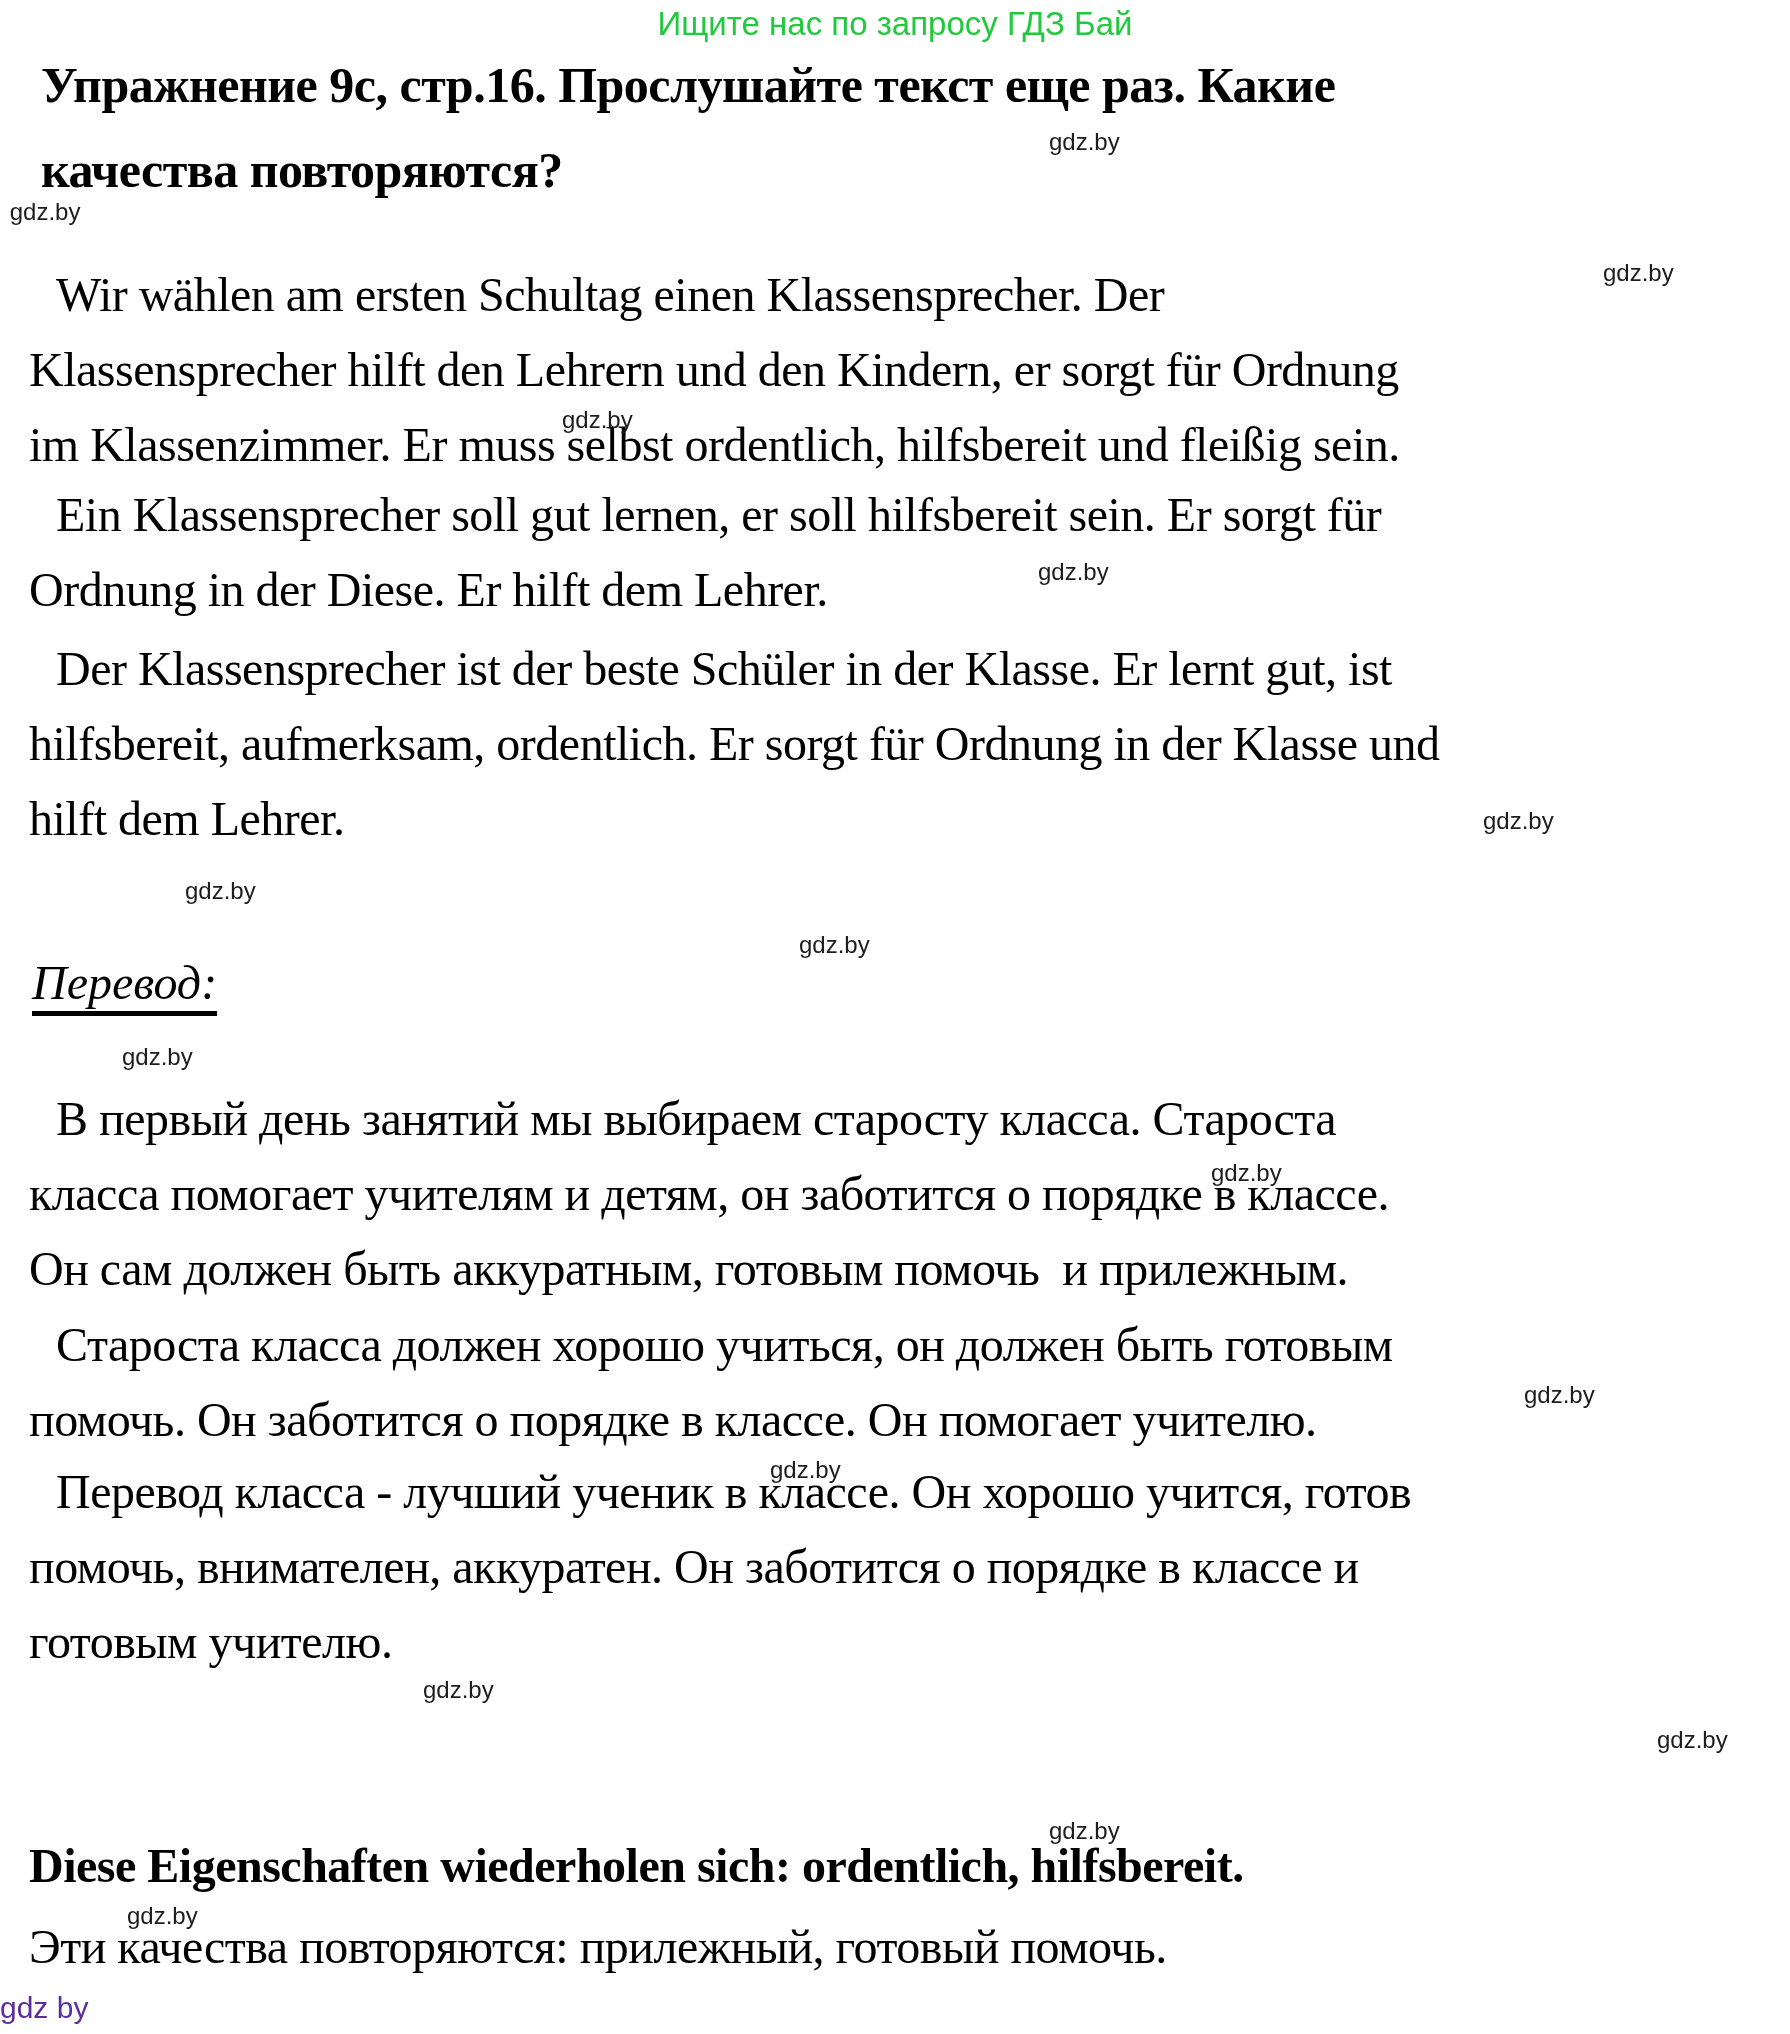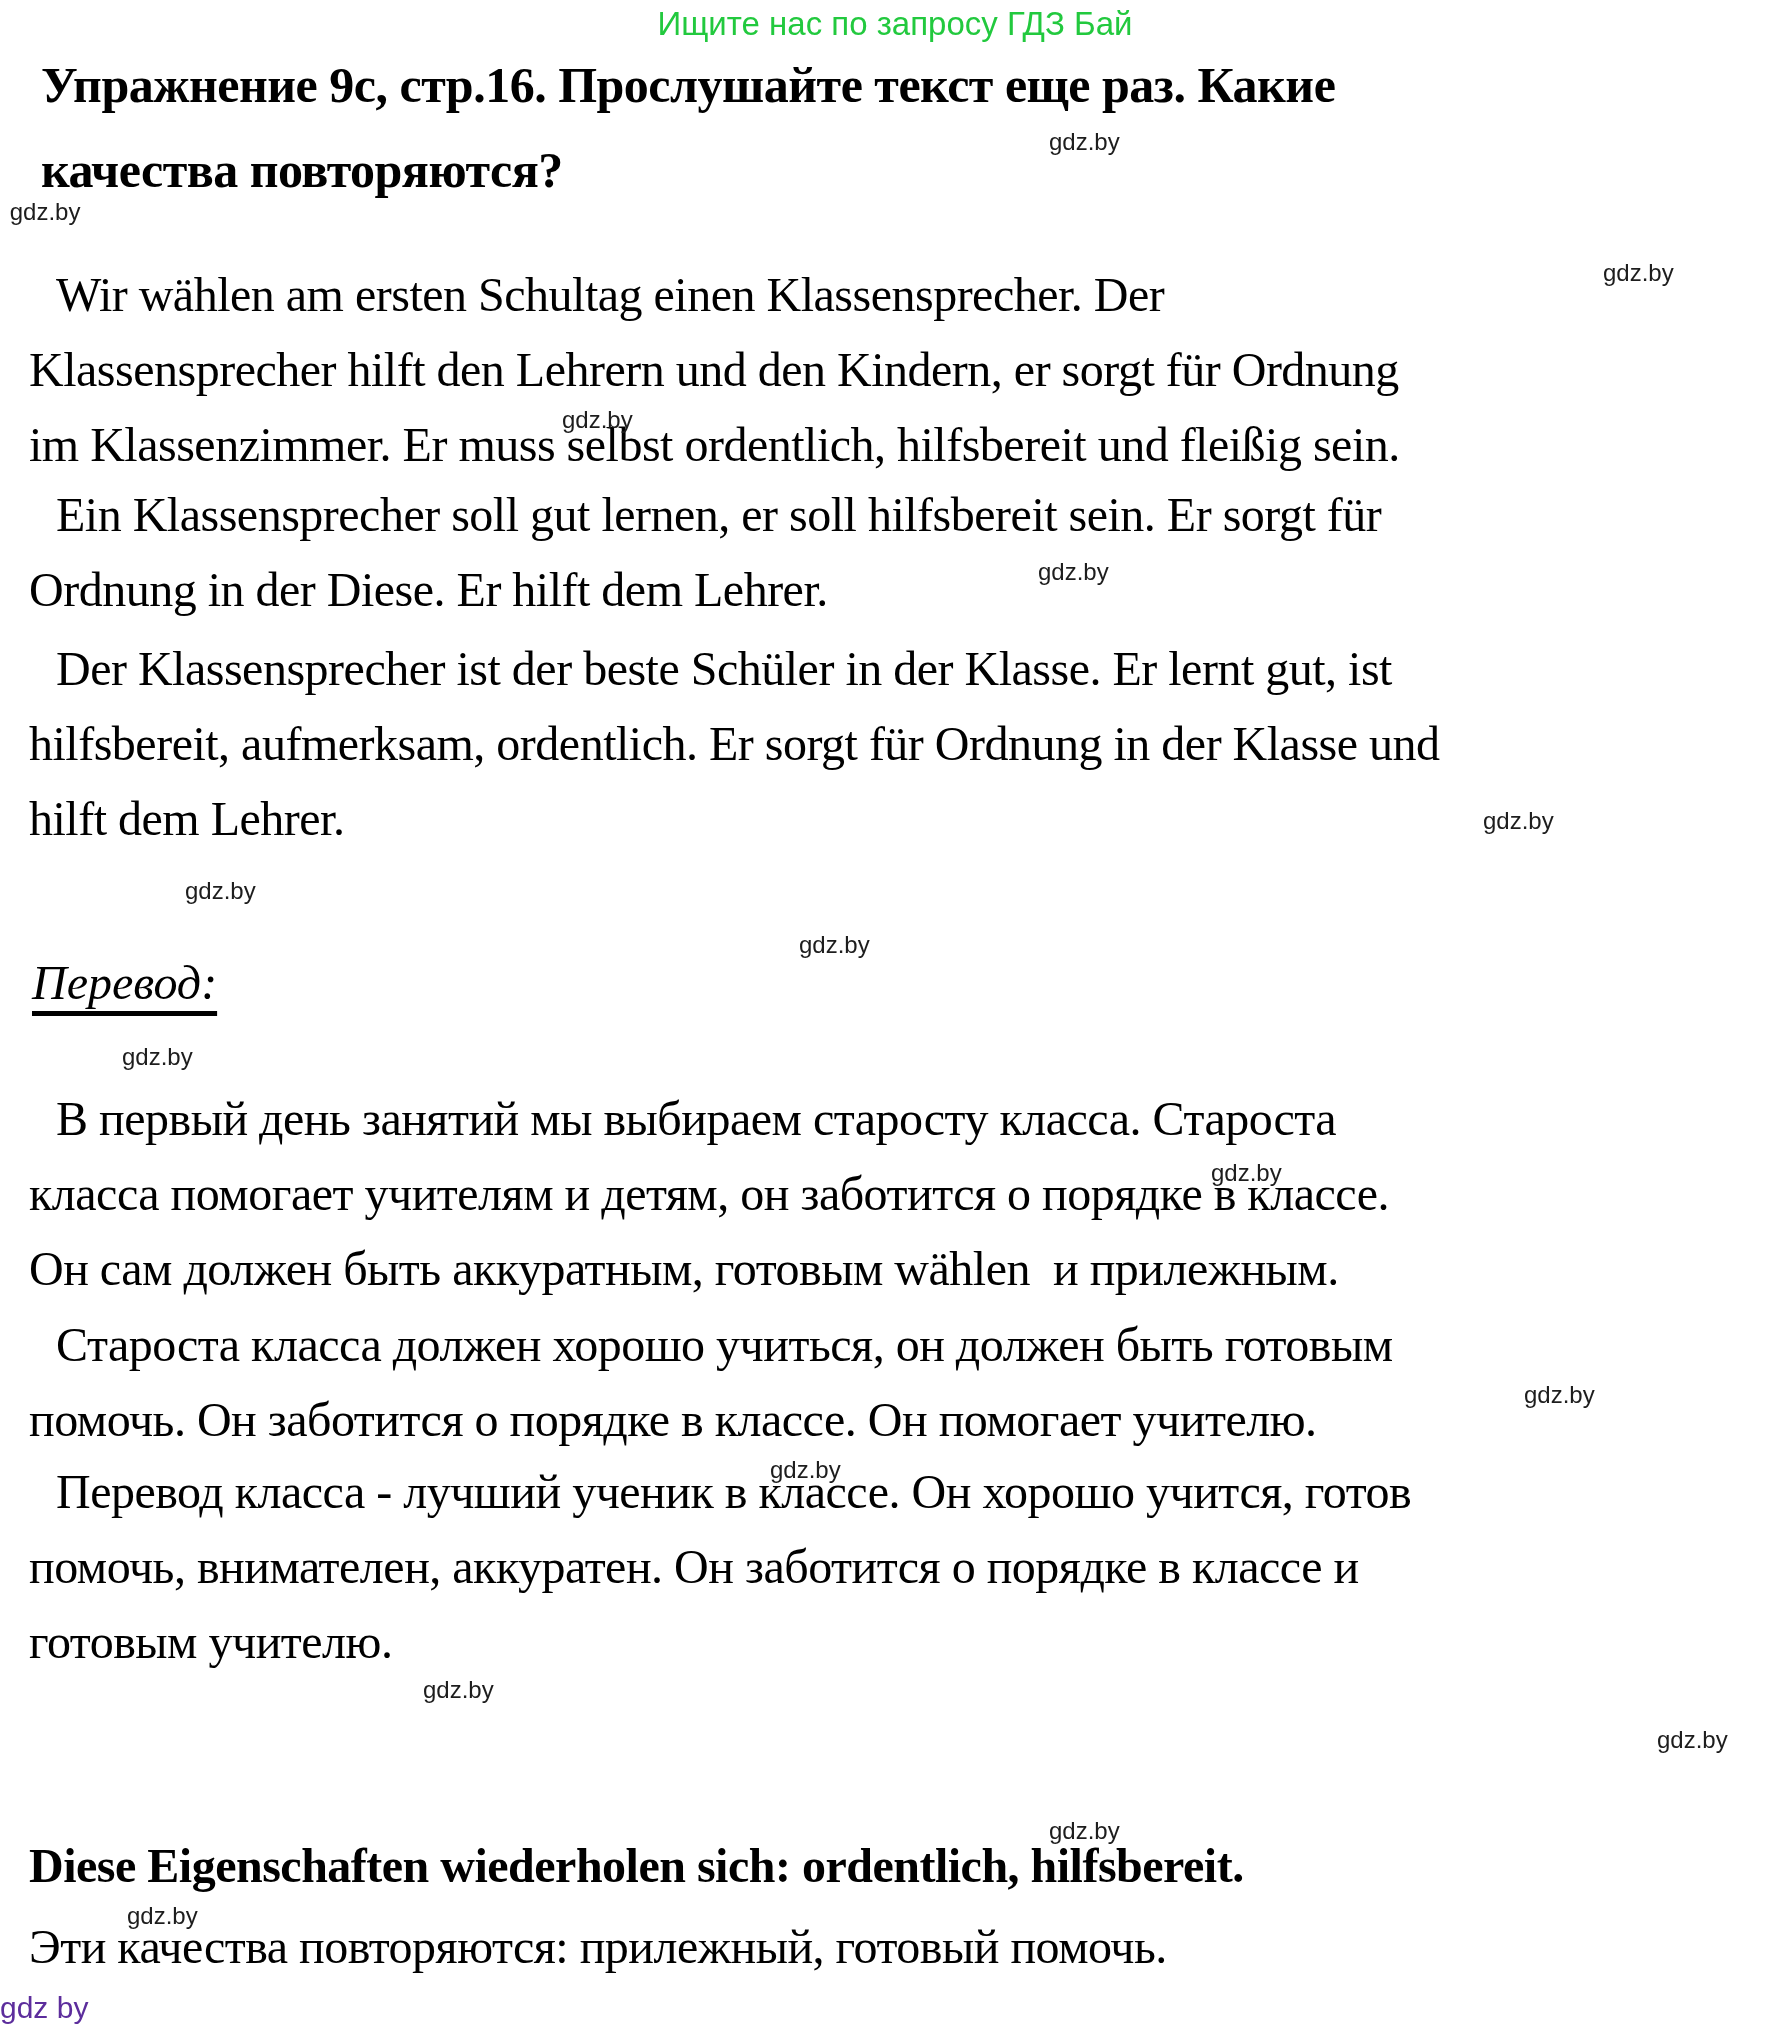--- a/index.html
+++ b/index.html
@@ -111,21 +111,21 @@
     <span class="line indent">Der Klassensprecher ist der beste Schüler in der Klasse. Er lernt gut, ist</span>
     <span class="line">hilfsbereit, aufmerksam, ordentlich. Er sorgt für Ordnung in der Klasse und</span>
     <span class="line">hilft dem Lehrer.</span>
   </div>
 
   <h2 class="translation-heading">Перевод:</h2>
 
   <div class="para" id="russian-p1">
     <span class="line indent">В первый день занятий мы выбираем старосту класса. Староста</span>
     <span class="line">класса помогает учителям и детям, он заботится о порядке в классе.</span>
-    <span class="line">Он сам должен быть аккуратным, готовым wählen  и прилежным.</span>
+    <span class="line">Он сам должен быть аккуратным, готовым помочь  и прилежным.</span>
   </div>
 
   <div class="para" id="russian-p2">
     <span class="line indent">Староста класса должен хорошо учиться, он должен быть готовым</span>
     <span class="line">помочь. Он заботится о порядке в классе. Он помогает учителю.</span>
   </div>
 
   <div class="para" id="russian-p3">
     <span class="line indent">Перевод класса - лучший ученик в классе. Он хорошо учится, готов</span>
     <span class="line">помочь, внимателен, аккуратен. Он заботится о порядке в классе и</span>

